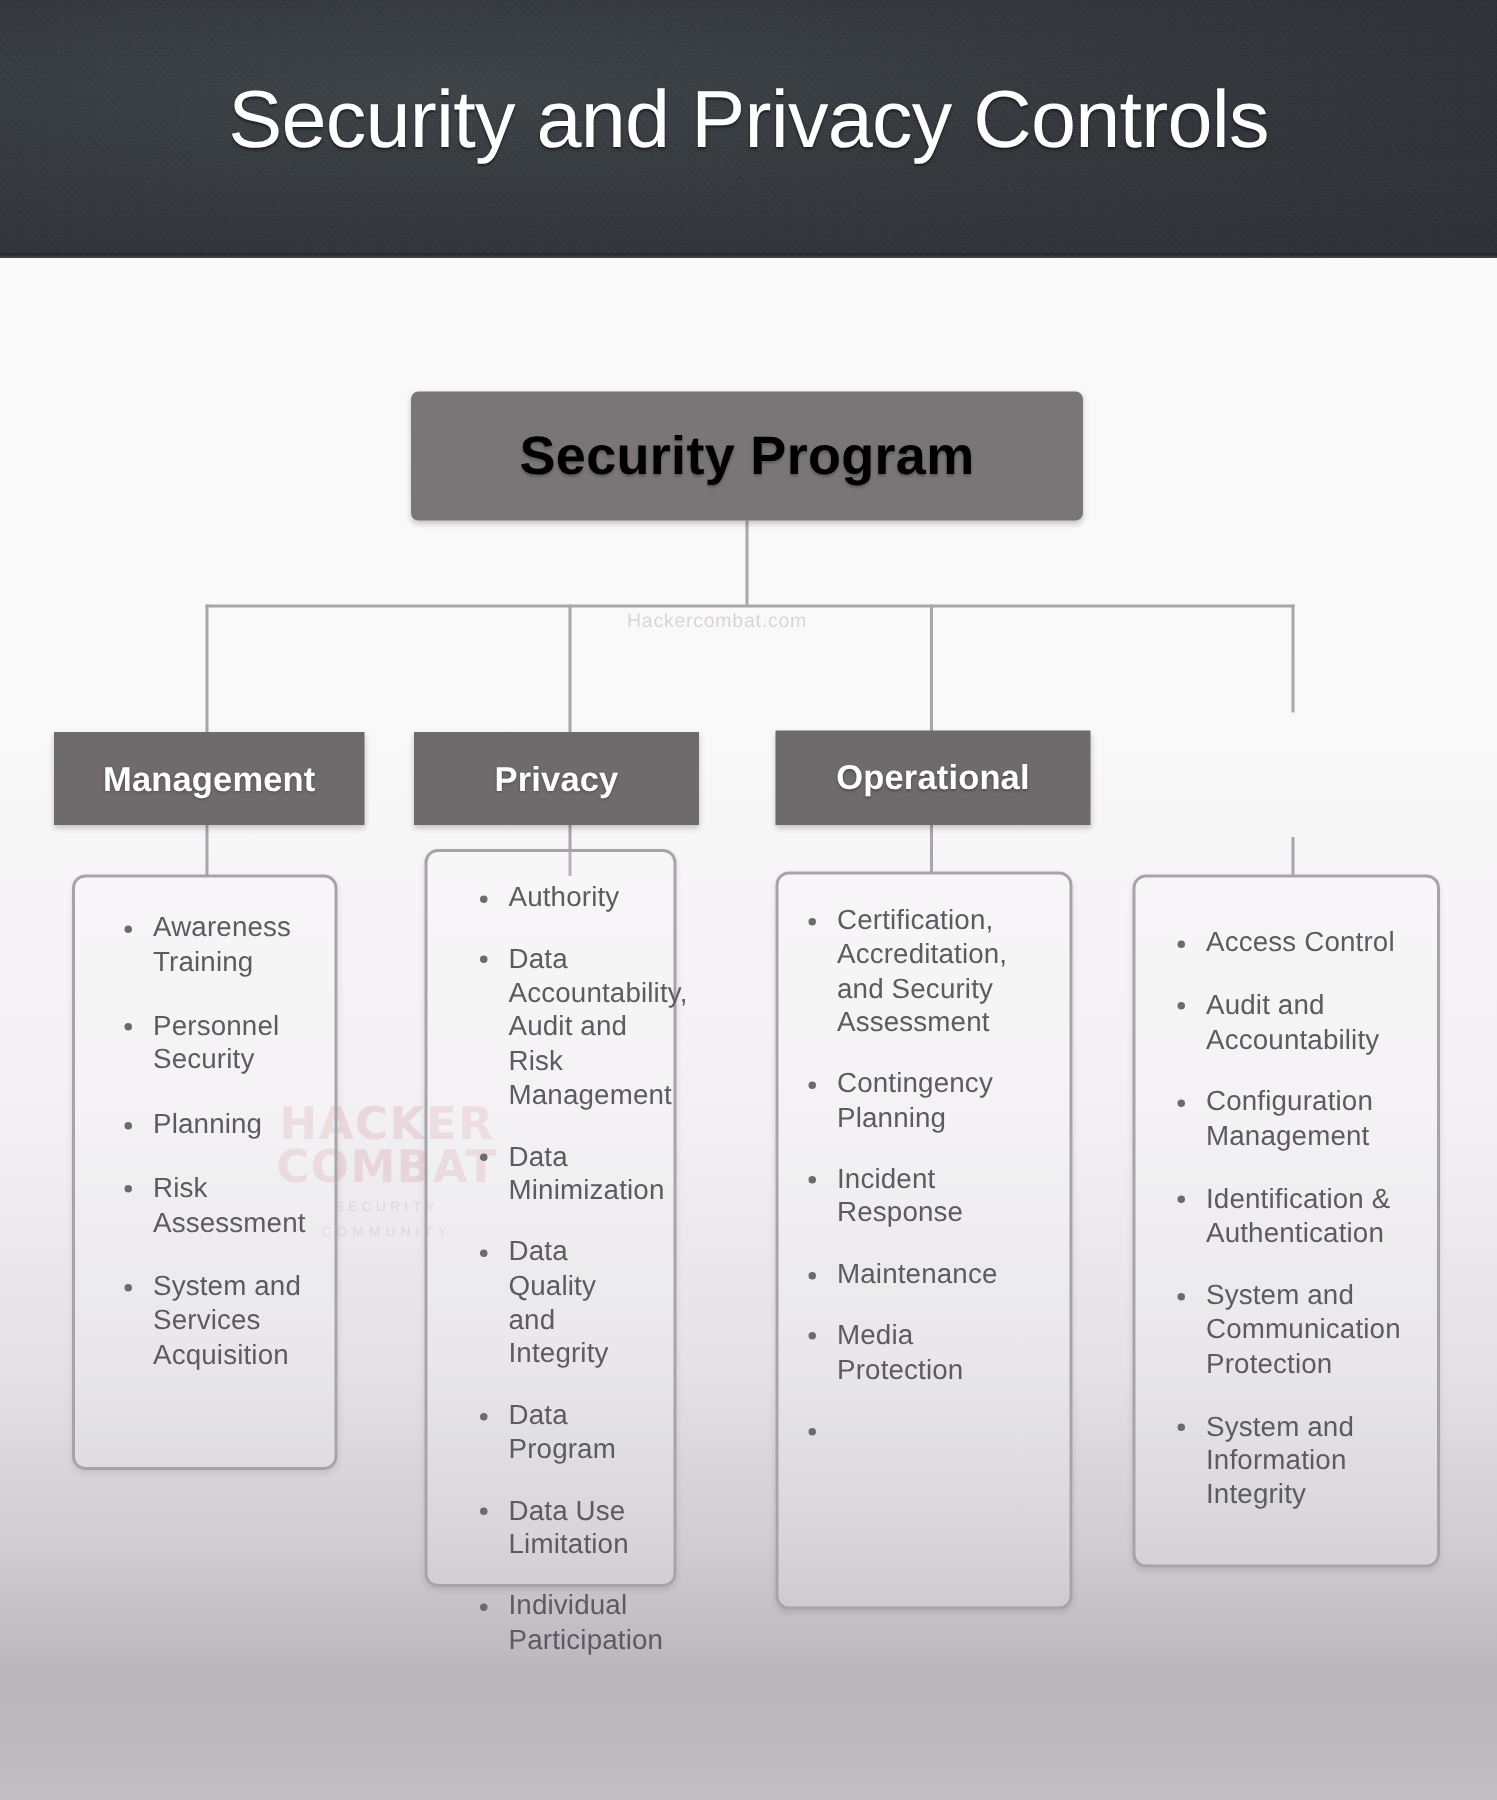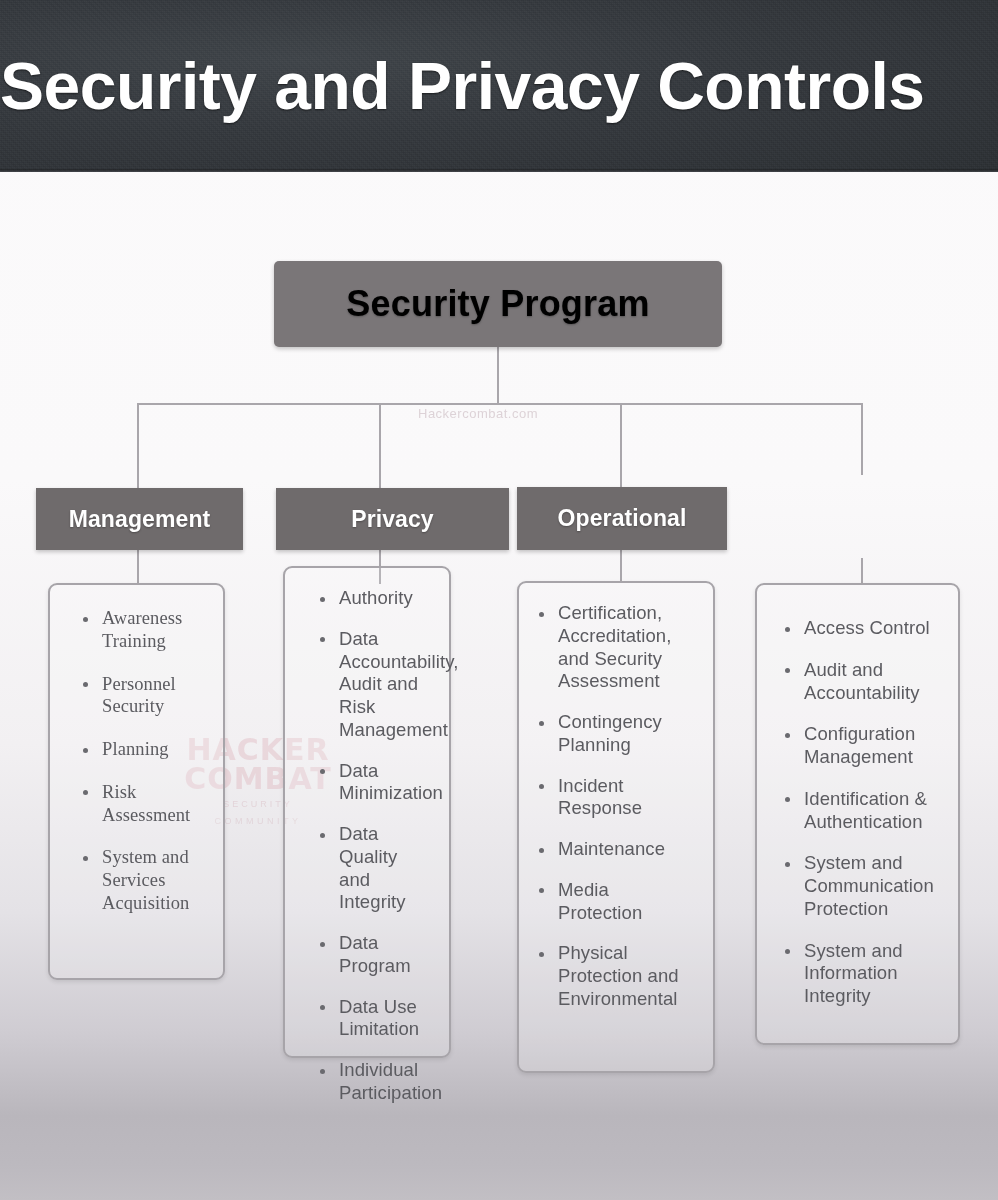--- a/index.html
+++ b/index.html
@@ -45,24 +45,24 @@
     background-image:
       repeating-linear-gradient(0deg, rgba(255,255,255,0.045) 0px, rgba(255,255,255,0.045) 1px, rgba(0,0,0,0.05) 1px, rgba(0,0,0,0.05) 2px),
       repeating-linear-gradient(90deg, rgba(255,255,255,0.04) 0px, rgba(255,255,255,0.04) 1px, rgba(0,0,0,0.045) 1px, rgba(0,0,0,0.045) 2px),
       repeating-linear-gradient(45deg, rgba(255,255,255,0.03) 0px, rgba(255,255,255,0.03) 2px, rgba(0,0,0,0.03) 2px, rgba(0,0,0,0.03) 4px);
   }
   .banner-title {
     position: absolute;
     left: 0;
     right: 0;
     top: 52px;
-    text-align: left;
+    text-align: center;
     color: #ffffff;
-    font-size: 66px;
-    font-weight: bold;
+    font-size: 54px;
+    font-weight: normal;
     letter-spacing: -0.5px;
     line-height: 1.05;
     text-shadow: 0 1px 2px rgba(0,0,0,0.55);
     white-space: nowrap;
   }
   .banner-bottom-edge {
     position: absolute;
     left: 0;
     bottom: 0;
     width: 998px;
@@ -190,21 +190,21 @@
     height: 5px;
     border-radius: 50%;
     background: #6a6a6f;
   }
   .panel li .txt {
     display: block;
   }
 
   
   #panel-management ul { padding: 22px 10px 0 33px; }
-  #panel-management li { margin-bottom: 20px; padding-left: 19px; font-family: Liberation Serif, serif; }
+  #panel-management li { margin-bottom: 20px; padding-left: 19px; }
 
   #panel-privacy ul { padding: 19px 8px 0 35px; }
   #panel-privacy li { margin-bottom: 18px; padding-left: 19px; }
 
   #panel-operational ul { padding: 19px 6px 0 20px; }
   #panel-operational li { margin-bottom: 18px; padding-left: 19px; }
 
   #panel-technical ul { padding: 32px 6px 0 28px; }
   #panel-technical li { margin-bottom: 19px; padding-left: 19px; }
 </style>
@@ -242,21 +242,21 @@
   <div class="line v" style="left:861px; top:558px; height:25px;"></div>
 
   <div class="root-box">
     <span>Security Program</span>
   </div>
 
   <div class="cat-header" id="header-management" style="left:36px; top:488px; width:207px; height:62px;">
     <span>Management</span>
   </div>
 
-  <div class="cat-header" id="header-privacy" style="left:276px; top:488px; width:233px; height:62px;">
+  <div class="cat-header" id="header-privacy" style="left:276px; top:488px; width:190px; height:62px;">
     <span>Privacy</span>
   </div>
 
   <div class="cat-header" id="header-operational" style="left:517px; top:487px; width:210px; height:63px;">
     <span>Operational</span>
   </div>
 
 
   <div class="panel" id="panel-management" style="left:48px; top:583px; width:177px; height:397px;">
     <ul>
@@ -333,21 +333,20 @@
         <li>
           <span class="bullet"></span>
           <span class="txt">Maintenance</span>
         </li>
         <li>
           <span class="bullet"></span>
           <span class="txt">Media<br>Protection</span>
         </li>
         <li>
           <span class="bullet"></span>
-          <span class="txt">Physical<br>Protection and<br>Environmental</span>
         </li>
       </ul>
   </div>
 
   <div class="panel" id="panel-technical" style="left:755px; top:583px; width:205px; height:462px;">
     <ul>
         <li>
           <span class="bullet"></span>
           <span class="txt">Access Control</span>
         </li>

